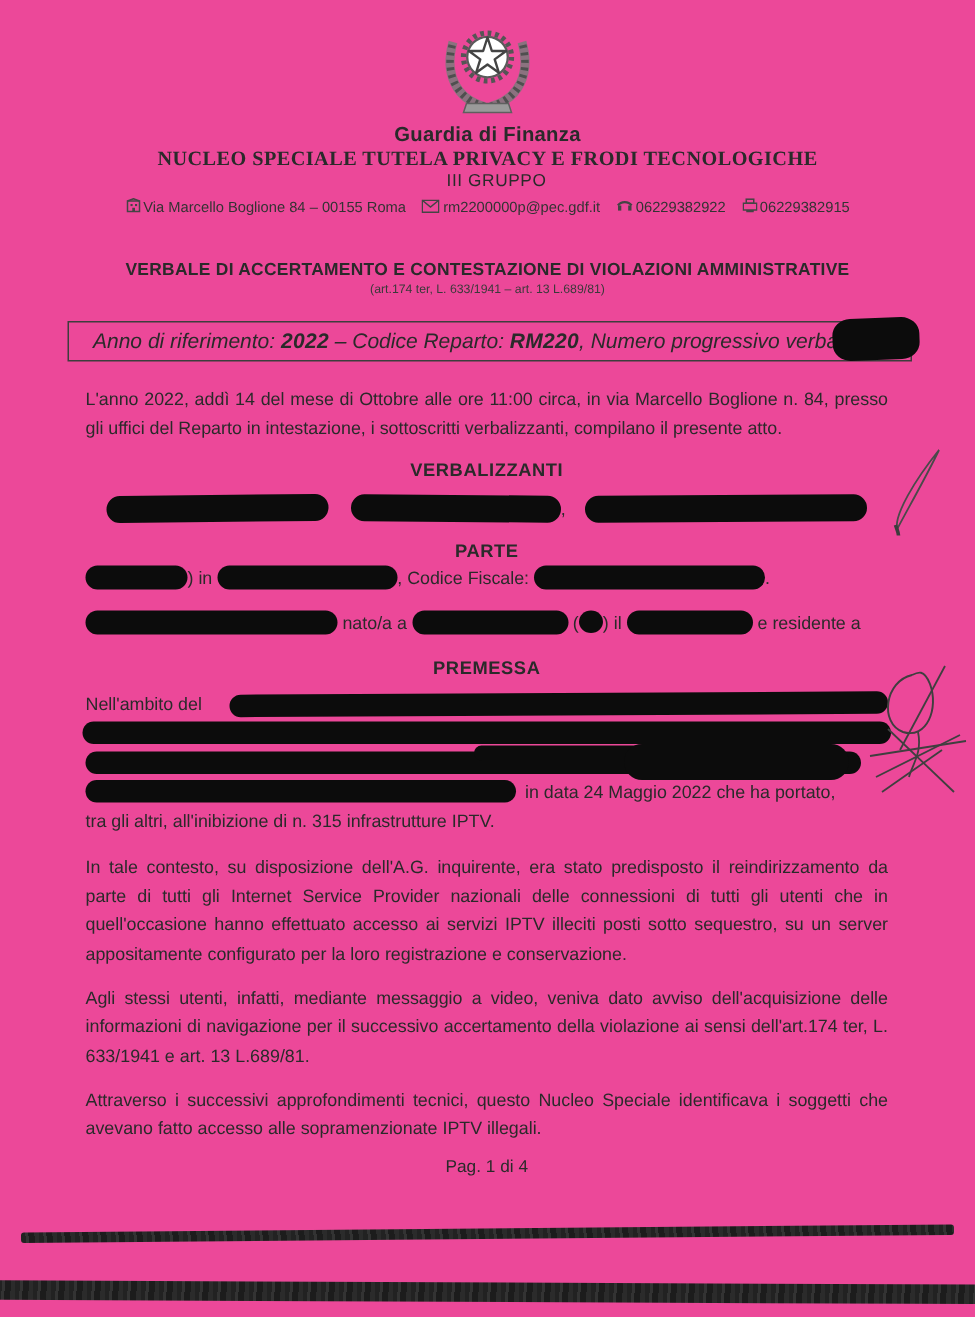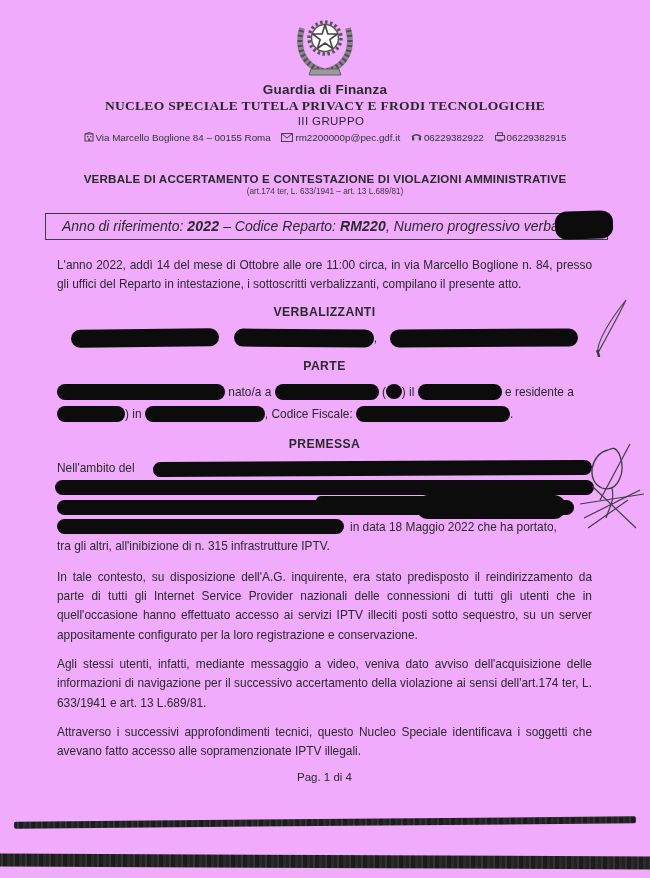--- a/index.html
+++ b/index.html
@@ -1,18 +1,18 @@
 <!DOCTYPE html>
 <html><head>
 <meta charset="utf-8">
 <style>
   html,body{margin:0;padding:0;background:#ffffff;}
   #page{
     position:relative;width:650px;height:878px;overflow:hidden;
-    background:#f0abfc;color:#2a2a2a;
+    background:#ec4899;color:#2a2a2a;
     font-family:"Liberation Sans",sans-serif;
     -webkit-font-smoothing:antialiased;
   }
   .center{text-align:center;}
   
   #emblem-wrap{padding-top:8px;text-align:center;height:72px;}
   .org-line{font-size:13.5px;font-weight:bold;letter-spacing:.2px;margin-top:2px;}
   .unit-line{font-size:13.5px;font-weight:bold;letter-spacing:.3px;margin-top:1px;font-family:Liberation Serif, serif;}
   .group-line{font-size:11.5px;margin-top:1px;letter-spacing:.4px;padding-left:12px;}
   .contact-line{font-size:9.8px;margin-top:5px;color:#333;white-space:nowrap;}
@@ -124,46 +124,46 @@
     <div class="sec-heading mt10">VERBALIZZANTI</div>
     <div class="blob-line mt10">
       <span class="blob tall" style="width:148px;transform:rotate(-.6deg);"></span>
       <span style="display:inline-block;width:8px;"></span>
       <span class="blob tall" style="width:140px;transform:rotate(.4deg);"></span><span>,</span>
       <span style="display:inline-block;width:6px;"></span>
       <span class="blob tall" style="width:188px;transform:rotate(-.3deg);"></span>
     </div>
 
     <div class="sec-heading mt12">PARTE</div>
+    <div class="parte-line">
+      <span class="blob" style="width:68px;"></span><span>) in </span><span class="blob" style="width:120px;"></span><span>, Codice Fiscale: </span><span class="blob" style="width:154px;"></span><span>.</span>
+    </div>
     <div class="parte-line mt8">
       <span class="blob" style="width:168px;"></span><span> nato/a a </span><span class="blob" style="width:104px;"></span><span> (</span><span class="blob dot"></span><span>) il </span><span class="blob" style="width:84px;"></span><span> e residente a </span>
-    </div>
-    <div class="parte-line">
-      <span class="blob" style="width:68px;"></span><span>) in </span><span class="blob" style="width:120px;"></span><span>, Codice Fiscale: </span><span class="blob" style="width:154px;"></span><span>.</span>
     </div>
 
     <div class="sec-heading mt12">PREMESSA</div>
 
     <div class="mt8">
       <div class="red-row">
         <span class="red-lead">Nell'ambito del</span>
         <span class="bar" style="transform:rotate(-.3deg);"></span>
       </div>
       <div class="red-row">
         <span class="bar full"></span>
       </div>
       <div class="red-row">
         <span class="bar" style="margin-right:18px;">
             <span class="bump" style="left:50%;top:-4px;width:170px;height:10px;"></span>
             <span class="bump" style="right:8px;top:-5px;width:150px;height:24px;border-radius:12px;"></span>
           </span>
       </div>
       <div class="red-row">
         <span class="bar" style="max-width:287px;"></span>
-        <span class="red-tail">in data 18 Maggio 2022 che ha portato,</span>
+        <span class="red-tail">in data 24 Maggio 2022 che ha portato,</span>
       </div>
       <div class="para">tra gli altri, all'inibizione di n. 315 infrastrutture IPTV.</div>
     </div>
 
     <p class="para mt12">In tale contesto, su disposizione dell'A.G. inquirente, era stato predisposto il reindirizzamento da parte di tutti gli Internet Service Provider nazionali delle connessioni di tutti gli utenti che in quell'occasione hanno effettuato accesso ai servizi IPTV illeciti posti sotto sequestro, su un server appositamente configurato per la loro registrazione e conservazione.</p>
     <p class="para mt10">Agli stessi utenti, infatti, mediante messaggio a video, veniva dato avviso dell'acquisizione delle informazioni di navigazione per il successivo accertamento della violazione ai sensi dell'art.174 ter, L. 633/1941 e art. 13 L.689/81.</p>
     <p class="para mt10">Attraverso i successivi approfondimenti tecnici, questo Nucleo Speciale identificava i soggetti che avevano fatto accesso alle sopramenzionate IPTV illegali.</p>
 
     <div class="pagenum center">Pag. 1 di 4</div>
   </div>

